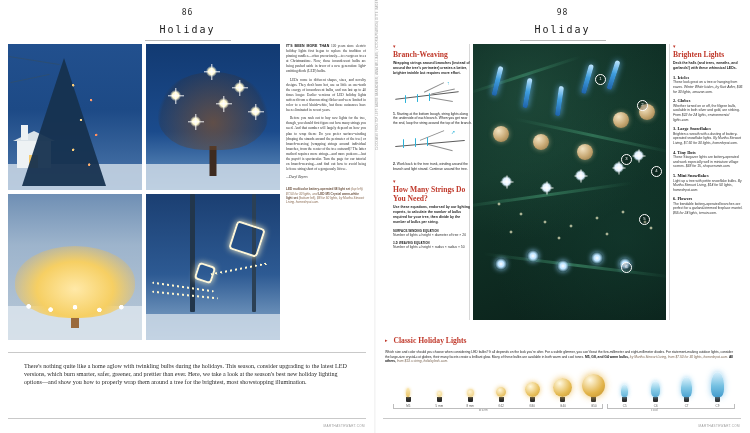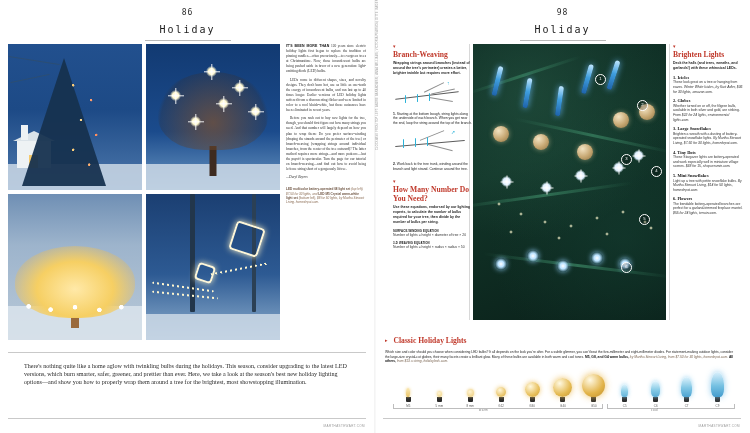--- a/index.html
+++ b/index.html
@@ -252,21 +252,21 @@
         <div class="dg-tick" style="left:22px;top:9px;height:9px;"></div>
         <div class="dg-tick" style="left:34px;top:8px;height:9px;"></div>
         <div class="dg-arrow" style="left:58px;top:1px;">↗</div>
       </div>
       <div class="step">
         <b>2.</b>
         <span>Work back to the tree trunk, winding around the branch and light strand. Continue around the tree.</span>
       </div>
 
       <div class="marker" style="margin-top:8px;">▾</div>
-      <div class="sec-title">How Many Number Do You Need?</div>
+      <div class="sec-title">How Many Strings Do You Need?</div>
       <div class="sec-intro">Use these equations, endorsed by our lighting experts, to calculate the number of bulbs required for your tree, then divide by the number of bulbs per string.</div>
 
       <div class="eqn-label">SURFACE-WINDING EQUATION</div>
       <div class="eqn">Number of lights = height × diameter of tree × 20</div>
       <div class="eqn-label">3-D WEAVING EQUATION</div>
       <div class="eqn">Number of lights = height × radius × radius × 50</div>
     </div>
 
     <div class="centerphoto">
       <div class="needlegrp" style="left:-10px;top:30px;width:120px;transform:rotate(-18deg);"></div>

